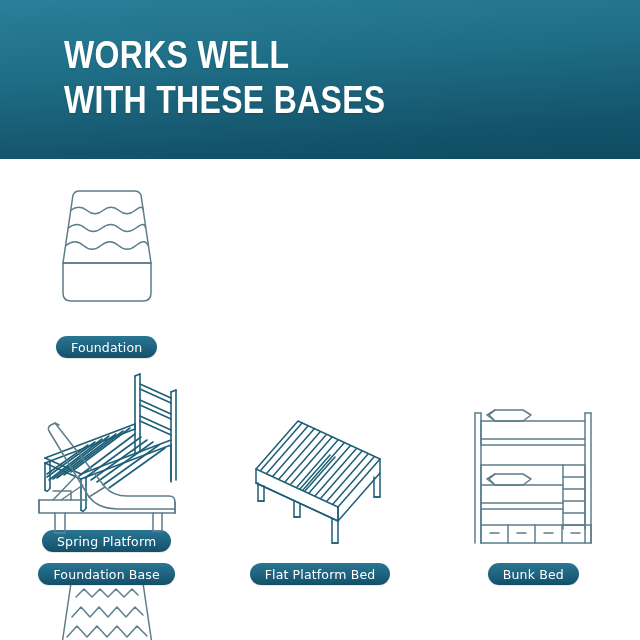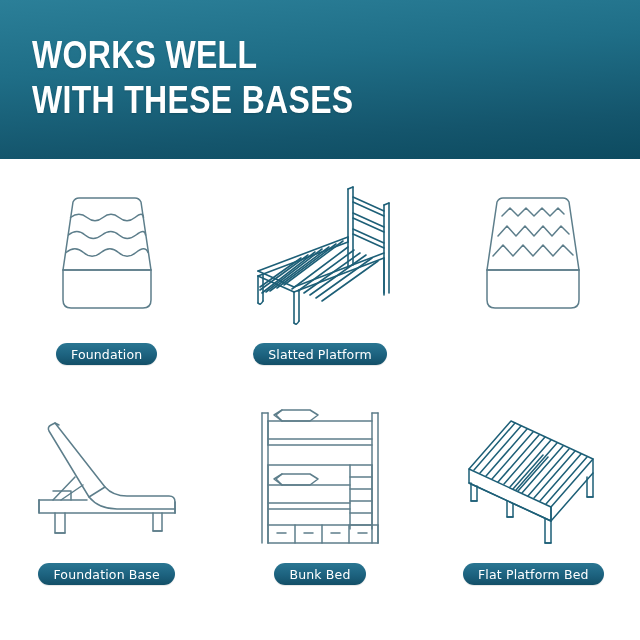--- a/index.html
+++ b/index.html
@@ -16,21 +16,21 @@
   }
 
   
   .header {
     position: absolute;
     left: 0; top: 0;
     width: 640px;
     height: 159px;
     background: linear-gradient(176deg, #2b7f98 0%, #1f6e87 38%, #14556c 78%, #0d4b60 100%);
     box-sizing: border-box;
-    padding: 32px 0 0 32px;
+    padding: 32px 0 0 64px;
   }
   .title {
     color: #ffffff;
     font-family: "Liberation Sans Narrow", "Liberation Sans", sans-serif;
     font-weight: bold;
     font-size: 39px;
     line-height: 45px;
     letter-spacing: 0.4px;
     transform: scaleX(0.82);
     transform-origin: left top;
@@ -48,21 +48,21 @@
     height: 481px;
     background: #ffffff;
   }
   .row {
     position: absolute;
     left: 0;
     width: 640px;
     height: 218px;
     display: flex;
   }
-  .row-1 { top: 12px; }
+  .row-1 { top: 5px; flex-direction: column; }
   .row-2 { top: 232px; }
 
   .cell {
     width: 213.33px;
     height: 218px;
     display: flex;
     flex-direction: column;
     align-items: center;
     justify-content: flex-start;
     position: relative;
@@ -164,21 +164,21 @@
 
           <path d="M22 101 L22 128"></path>
             <path d="M27 99 L27 126"></path>
           <path d="M22 128 Q24.5 131 27 126"></path>
           <path d="M58 117 L58 148"></path>
             <path d="M63 115 L63 146"></path>
           <path d="M58 148 Q60.5 151 63 146"></path>
           <path d="M148 83 L148 118"></path>
         </svg>
       </div>
-      <span class="badge">Slatted Platform</span>
+      <span class="badge">Spring Platform</span>
     </div>
 
     <div class="cell">
       <div class="art">
         <svg width="160" height="160" viewBox="0 0 160 160" fill="none" stroke="#5d7e8b" stroke-width="1.5" stroke-linecap="round" stroke-linejoin="round">
           <path d="M44 26 Q46 22 50 22 L110 22 Q114 22 116 26 L126 94 L34 94 Z"></path>
           <path d="M34 94 L34 124 Q34 132 42 132 L118 132 Q126 132 126 124 L126 94"></path>
           <path d="M34 94 L126 94"></path>
           <path d="M49 40 L57 32 L65 40 L73 32 L81 40 L89 32 L97 40 L105 32 L111 38"></path>
           <path d="M45 60 L54 50 L63 60 L72 50 L81 60 L90 50 L99 60 L108 50 L116 58"></path>
@@ -209,73 +209,20 @@
           <path d="M42 99 L64 84"></path>
           <path d="M34 90 L52 90 L52 99"></path>
 
           <path d="M36 112 L36 132 L46 132 L46 112"></path>
           <path d="M36 132 L46 132"></path>
           <path d="M134 112 L134 130 L143 130 L143 112"></path>
           <path d="M134 130 L143 130"></path>
         </svg>
       </div>
       <span class="badge">Foundation Base</span>
-    </div>
-
-    <div class="cell">
-      <div class="art">
-        <svg width="152" height="155" viewBox="0 0 152 155" fill="none" stroke="#5d7e8b" stroke-width="1.5" stroke-linecap="round" stroke-linejoin="round">
-
-          <path d="M18 14 L18 144"></path>
-            <path d="M24 14 L24 144"></path>
-          <path d="M18 14 L24 14"></path>
-          <path d="M128 14 L128 144"></path>
-            <path d="M134 14 L134 144"></path>
-          <path d="M128 14 L134 14"></path>
-
-          <path d="M24 22 L128 22"></path>
-          <path d="M24 40 L128 40"></path>
-          <path d="M24 46 L128 46"></path>
-          <path d="M24 22 L24 46"></path>
-
-          <path d="M30 16 L38 11 L66 11 L74 16 L66 22 L38 22 Z"></path>
-          <path d="M38 11 L32 16 L38 22"></path>
-
-          <path d="M24 66 L128 66"></path>
-          <path d="M24 104 L106 104"></path>
-          <path d="M24 110 L106 110"></path>
-
-          <path d="M30 80 L38 75 L66 75 L74 80 L66 86 L38 86 Z"></path>
-          <path d="M38 75 L32 80 L38 86"></path>
-
-          <path d="M24 86 L106 86"></path>
-          <path d="M24 66 L24 126"></path>
-
-          <path d="M106 66 L106 130"></path>
-          <path d="M128 66 L128 130"></path>
-          <path d="M106 78 L128 78"></path>
-          <path d="M106 90 L128 90"></path>
-          <path d="M106 102 L128 102"></path>
-          <path d="M106 114 L128 114"></path>
-          <path d="M106 126 L128 126"></path>
-
-          <path d="M24 126 L134 126"></path>
-          <path d="M24 144 L134 144"></path>
-          <path d="M24 126 L24 144"></path>
-          <path d="M51 126 L51 144"></path>
-          <path d="M78 126 L78 144"></path>
-          <path d="M105 126 L105 144"></path>
-          <path d="M134 126 L134 144"></path>
-          <path d="M33 134 L42 134"></path>
-          <path d="M60 134 L69 134"></path>
-          <path d="M87 134 L96 134"></path>
-          <path d="M114 134 L123 134"></path>
-        </svg>
-      </div>
-      <span class="badge">Bunk Bed</span>
     </div>
 
     <div class="cell">
       <div class="art">
         <svg width="176" height="158" viewBox="0 0 176 158" fill="none" stroke="#1d5f77" stroke-width="1.5" stroke-linecap="round" stroke-linejoin="round">
 
           <path d="M66 24 L148 62 L106 110 L24 72 Z"></path>
 
           <path d="M70 26 L29 73"></path>
           <path d="M76 29 L35 76"></path>
@@ -303,14 +250,67 @@
           <path d="M100 122 L100 146 L106 146 L106 124"></path>
           <path d="M100 146 L106 146"></path>
           <path d="M142 80 L142 100 L148 100 L148 76"></path>
           <path d="M142 100 L148 100"></path>
           <path d="M62 104 L62 120 L68 120 L68 107"></path>
           <path d="M62 120 L68 120"></path>
         </svg>
       </div>
       <span class="badge">Flat Platform Bed</span>
     </div>
+
+    <div class="cell">
+      <div class="art">
+        <svg width="152" height="155" viewBox="0 0 152 155" fill="none" stroke="#5d7e8b" stroke-width="1.5" stroke-linecap="round" stroke-linejoin="round">
+
+          <path d="M18 14 L18 144"></path>
+            <path d="M24 14 L24 144"></path>
+          <path d="M18 14 L24 14"></path>
+          <path d="M128 14 L128 144"></path>
+            <path d="M134 14 L134 144"></path>
+          <path d="M128 14 L134 14"></path>
+
+          <path d="M24 22 L128 22"></path>
+          <path d="M24 40 L128 40"></path>
+          <path d="M24 46 L128 46"></path>
+          <path d="M24 22 L24 46"></path>
+
+          <path d="M30 16 L38 11 L66 11 L74 16 L66 22 L38 22 Z"></path>
+          <path d="M38 11 L32 16 L38 22"></path>
+
+          <path d="M24 66 L128 66"></path>
+          <path d="M24 104 L106 104"></path>
+          <path d="M24 110 L106 110"></path>
+
+          <path d="M30 80 L38 75 L66 75 L74 80 L66 86 L38 86 Z"></path>
+          <path d="M38 75 L32 80 L38 86"></path>
+
+          <path d="M24 86 L106 86"></path>
+          <path d="M24 66 L24 126"></path>
+
+          <path d="M106 66 L106 130"></path>
+          <path d="M128 66 L128 130"></path>
+          <path d="M106 78 L128 78"></path>
+          <path d="M106 90 L128 90"></path>
+          <path d="M106 102 L128 102"></path>
+          <path d="M106 114 L128 114"></path>
+          <path d="M106 126 L128 126"></path>
+
+          <path d="M24 126 L134 126"></path>
+          <path d="M24 144 L134 144"></path>
+          <path d="M24 126 L24 144"></path>
+          <path d="M51 126 L51 144"></path>
+          <path d="M78 126 L78 144"></path>
+          <path d="M105 126 L105 144"></path>
+          <path d="M134 126 L134 144"></path>
+          <path d="M33 134 L42 134"></path>
+          <path d="M60 134 L69 134"></path>
+          <path d="M87 134 L96 134"></path>
+          <path d="M114 134 L123 134"></path>
+        </svg>
+      </div>
+      <span class="badge">Bunk Bed</span>
+    </div>
   </div>
 </div>
 
 </body></html>

